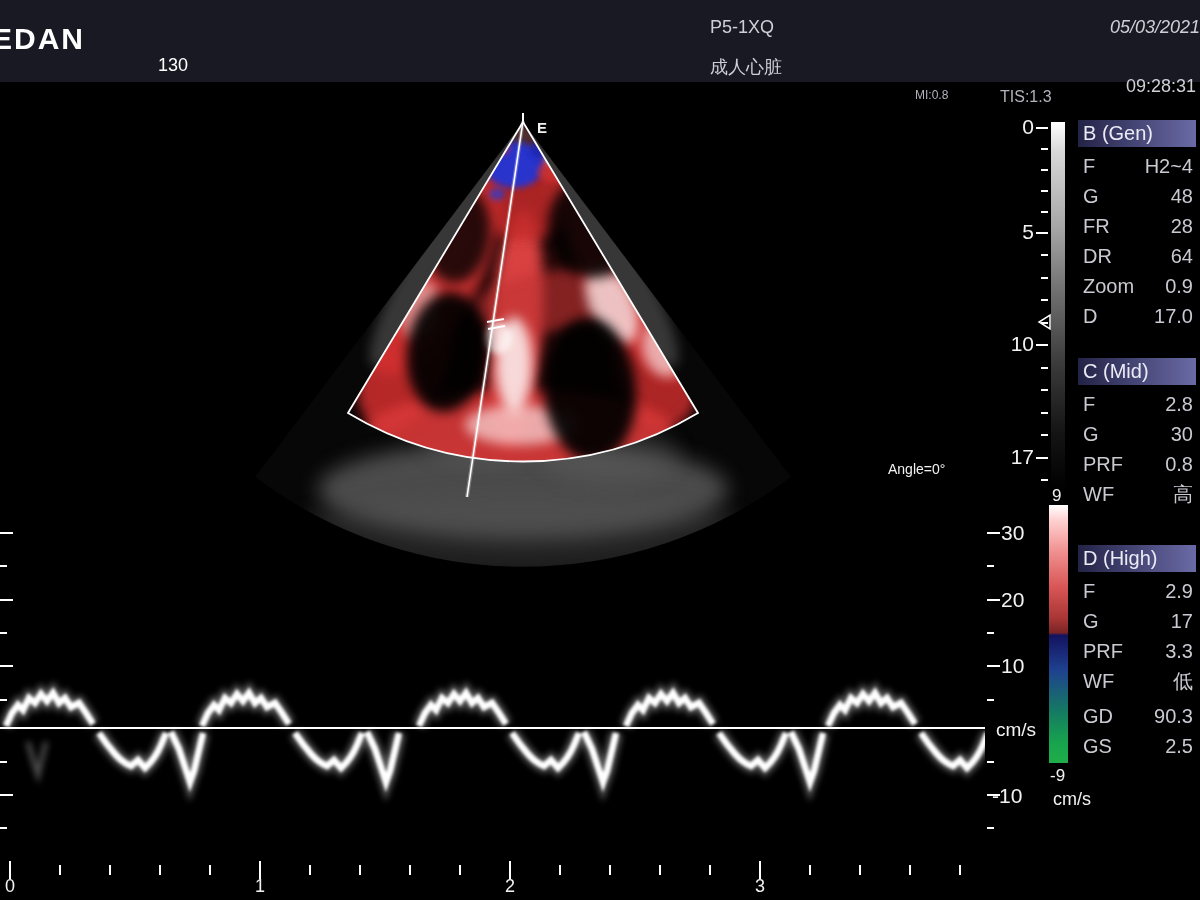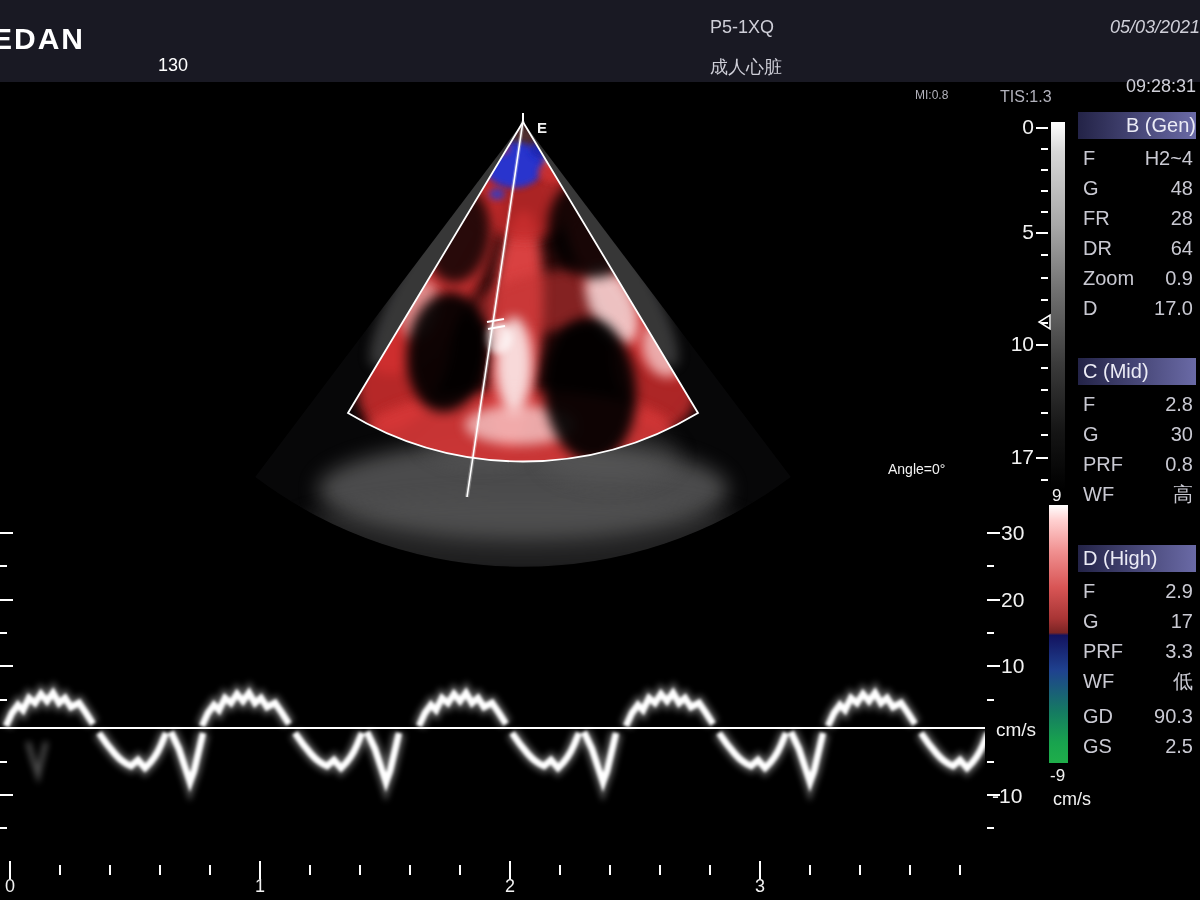--- a/index.html
+++ b/index.html
@@ -150,21 +150,21 @@
 
   <div id="graybar"></div>
   <div id="colorbar"></div>
   <div class="lbl" style="left:1052px;top:486px;font-size:17px;">9</div>
   <div class="lbl" style="left:1050px;top:766px;font-size:17px;">-9</div>
   <div class="lbl" style="left:1053px;top:789px;font-size:18px;">cm/s</div>
 
   <div class="lbl" style="left:996px;top:719px;font-size:19px;">cm/s</div>
   <div class="lbl" style="left:992px;top:784px;font-size:21px;">-10</div>
 
-  <div class="panel" style="top:112px;text-align:right;">
+  <div class="panel" style="top:120px;">
     <div class="phead">B (Gen)</div>
     <div class="prows">
       <div class="prow">
           <span>F</span>
           <span>H2~4</span>
         </div>
       <div class="prow">
           <span>G</span>
           <span>48</span>
         </div>

